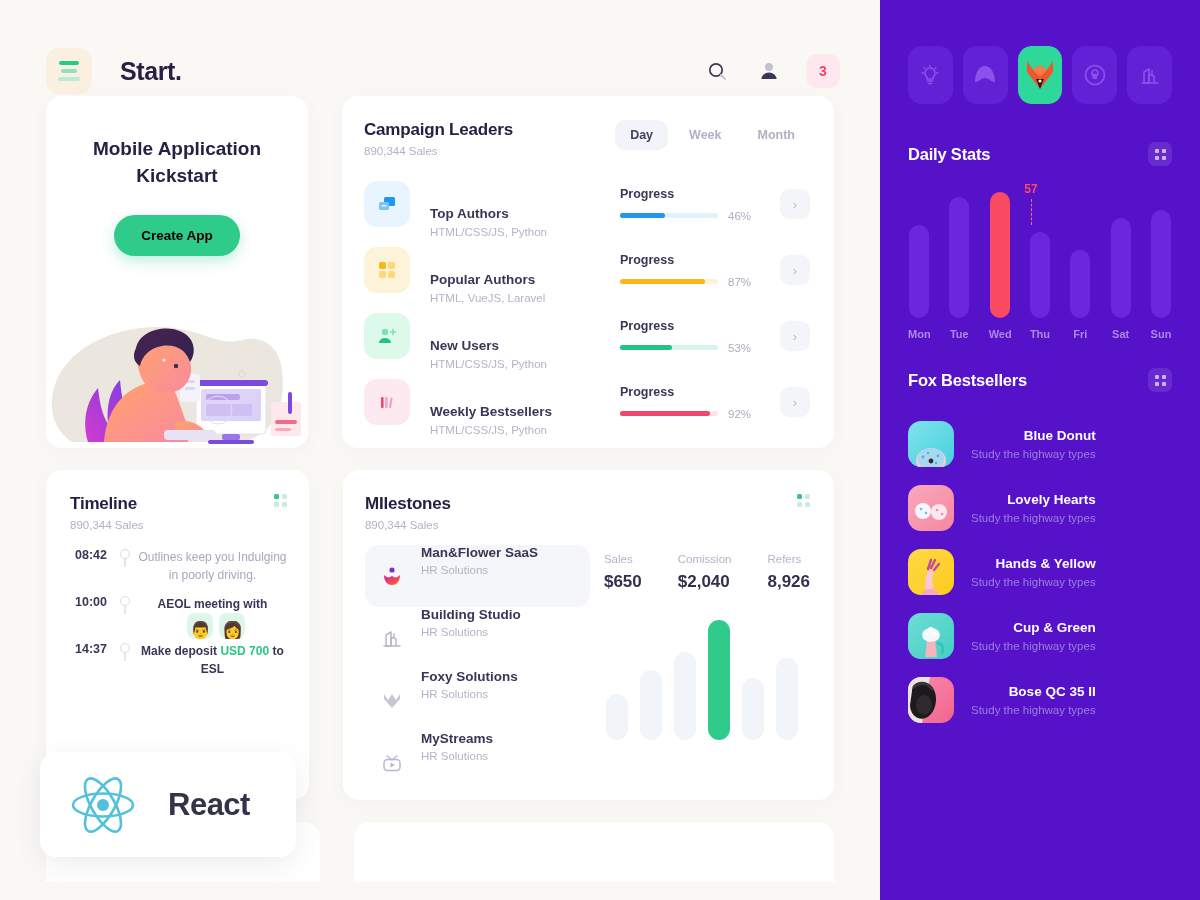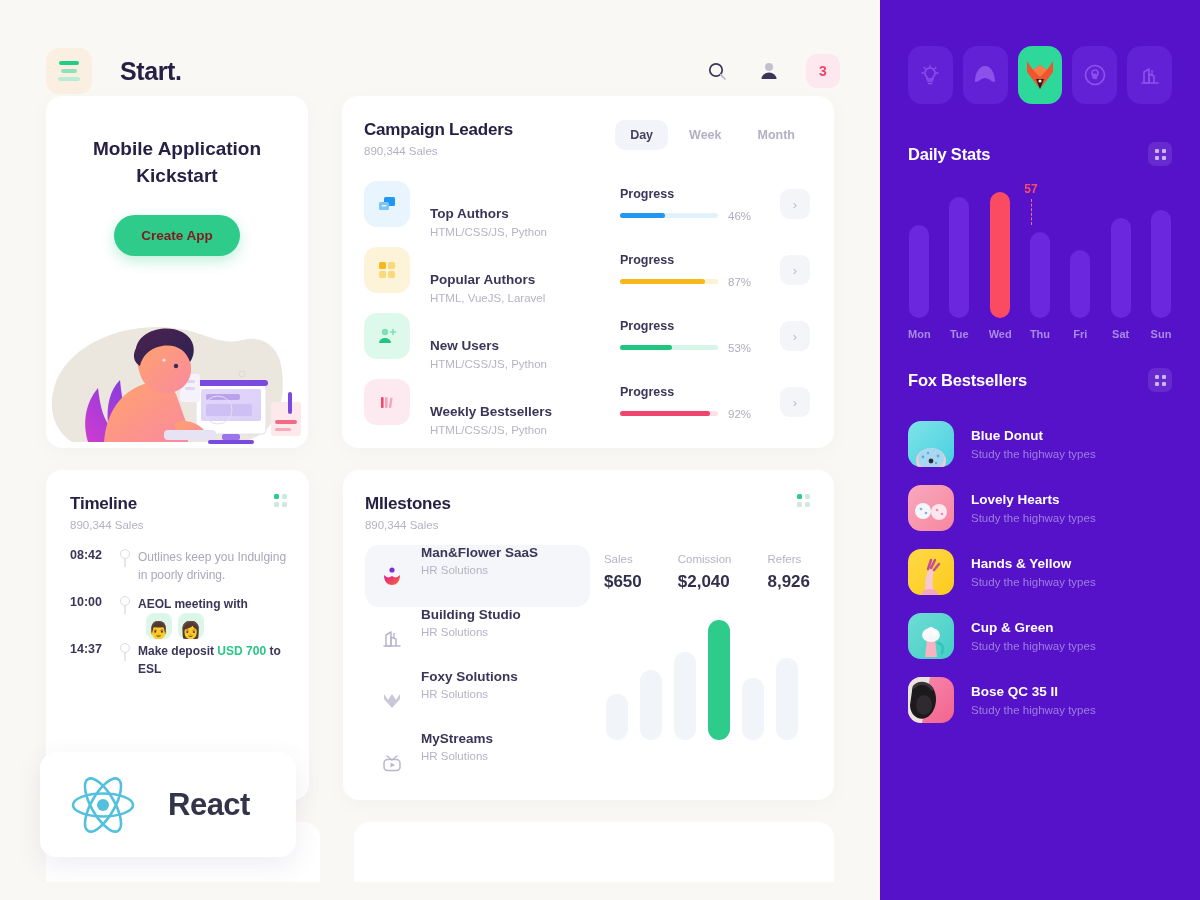--- a/index.html
+++ b/index.html
@@ -64,21 +64,21 @@
     padding: 40px 20px 0 20px;
     display: flex; flex-direction: column; align-items: center;
     overflow: hidden; position: relative;
   }
   .kick-title {
     font-size: 19px; font-weight: bold; color: #272044;
     text-align: center; line-height: 1.4;
   }
   .create-btn {
     margin-top: 26px;
-    background: #2ecb8b; color: #7f1d1d;
+    background: #2ecb8b; color: #000000;
     border: none; border-radius: 22px;
     padding: 13px 27px; font-size: 13.5px; font-weight: bold;
     font-family: "Liberation Sans", sans-serif;
     cursor: pointer;
     box-shadow: 0 5px 14px rgba(46,203,139,0.30);
   }
   .illustration { position: absolute; left: 0; bottom: 0; width: 274px; height: 130px; }
 
   
   .campaign { flex: 1; height: 352px; padding: 24px 24px 10px 22px; }
@@ -115,21 +115,21 @@
     font-size: 13px; cursor: pointer;
   }
 
   .row-2 { display: flex; padding: 22px 46px 0 46px; gap: 34px; align-items: flex-start; }
 
   
   .timeline { width: 274px; height: 330px; padding: 24px 22px 0 24px; position: relative; overflow: hidden; }
   .dots-ico { margin-left: auto; display: grid; grid-template-columns: 5px 5px; gap: 3px; }
   .dots-ico i { width: 5px; height: 5px; border-radius: 1.5px; display: block; }
   .tl-list { margin-top: 16px; position: relative; }
-  .tl-row { display: flex; align-items: flex-start; min-height: 47px; position: relative; }
+  .tl-row { display: flex; align-items: flex-start; min-height: 47px; position: relative; text-align: center; }
   .tl-time { width: 42px; font-size: 12.5px; font-weight: bold; color: #3b3557; padding-top: 1px; }
   .tl-dotcol { width: 26px; display: flex; flex-direction: column; align-items: center; position: relative; }
   .tl-dot { width: 10px; height: 10px; border-radius: 50%; border: 1.6px solid #dcdbe6; background: #fff; z-index: 2; margin-top: 2px; }
   .tl-line { position: absolute; top: 12px; bottom: -8px; width: 1.6px; background: #e7e6ee; }
   .tl-body { flex: 1; font-size: 12px; line-height: 1.5; color: #a9a7bb; padding-top: 1px; }
   .tl-body.bold { color: #3b3557; font-weight: bold; }
   .tl-green { color: #28c785; font-weight: bold; }
   .avatars { display: inline-flex; gap: 6px; vertical-align: middle; margin-left: 8px; }
   .av { width: 26px; height: 26px; border-radius: 8px; background: #ddf6ea; display: flex; align-items: flex-end; justify-content: center; font-size: 17px; overflow: hidden; line-height: 1; }
 
@@ -200,21 +200,21 @@
   .dbar.hi { background: #fa4b63; }
   .dlabels { display: flex; justify-content: space-between; margin-top: 10px; }
   .dlabel { width: 22px; text-align: center; font-size: 11px; color: #a98ae4; font-weight: bold; }
   .peak { position: absolute; text-align: center; width: 30px; }
   .peak-val { font-size: 12px; font-weight: bold; color: #fa4b63; }
   .peak-dash { width: 0; border-left: 1.5px dashed #f86a86; height: 26px; margin: 3px auto 0 auto; }
 
   .best-list { margin-top: 20px; }
   .best-row { display: flex; align-items: center; height: 64px; cursor: pointer; }
   .best-thumb { width: 46px; height: 46px; border-radius: 13px; flex: 0 0 auto; overflow: hidden; position: relative; }
-  .best-text { margin-left: 17px; }
+  .best-text { margin-left: 17px; text-align: right; }
   .best-name { font-size: 13.5px; font-weight: bold; color: #fff; }
   .best-sub { font-size: 11.5px; color: #9e7fe0; margin-top: 5px; }
 </style>
 </head>
 <body>
 
 <div class="app">
 
   <div class="main">
 

